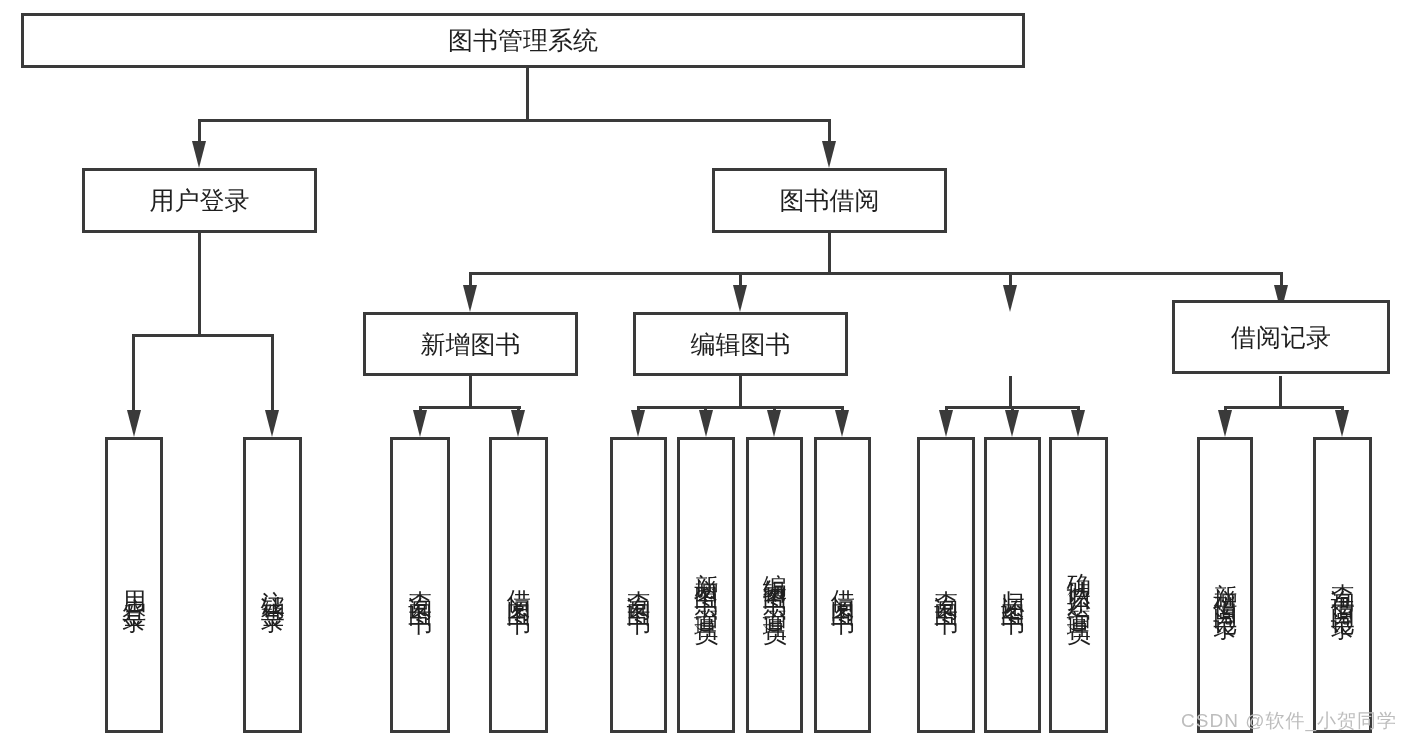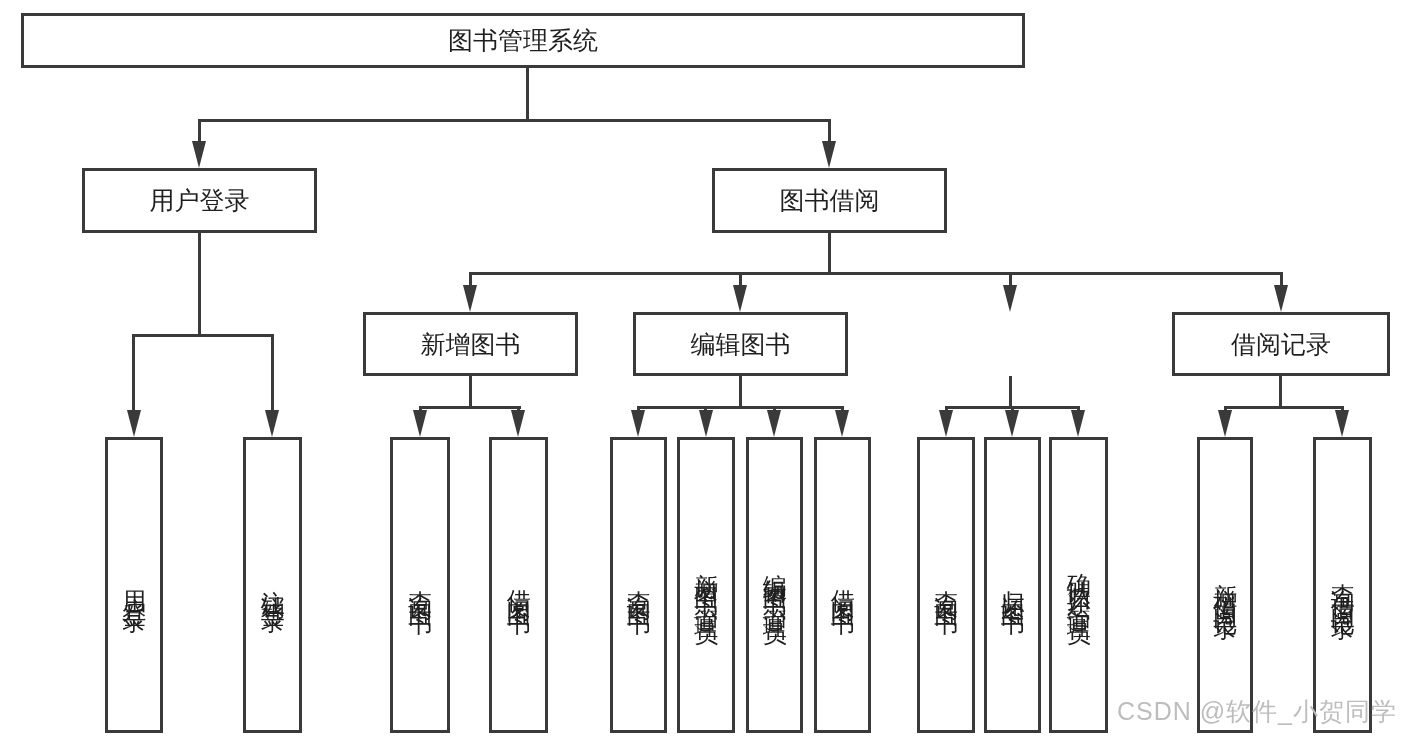--- a/index.html
+++ b/index.html
@@ -39,23 +39,23 @@
   .hline{position:absolute;height:3px;background:var(--line);}
   .vline{position:absolute;width:3px;background:var(--line);}
   .arrow{
     position:absolute;width:0;height:0;
     border-left:7px solid transparent;
     border-right:7px solid transparent;
     border-top:27px solid var(--line);
   }
   .watermark{
     position:absolute;
-    right:8px;bottom:19px;
+    right:8px;bottom:13px;
     color:var(--watermark);
-    font-size:25px;
+    font-size:19px;
     letter-spacing:1px;
     white-space:nowrap;
     margin-top:8px;
   }
 </style>
 </head>
 <body>
 
 <div class="canvas">
 
@@ -118,21 +118,21 @@
   <div class="vline" style="left:1341px;top:406px;height:12px"></div>
   <div class="arrow" style="left:1335px;top:410px"></div>
 
   <div class="node" style="left:21px;top:13px;width:1004px;height:55px">图书管理系统</div>
 
   <div class="node" style="left:82px;top:168px;width:235px;height:65px">用户登录</div>
   <div class="node" style="left:712px;top:168px;width:235px;height:65px">图书借阅</div>
 
   <div class="node" style="left:363px;top:312px;width:215px;height:64px">新增图书</div>
   <div class="node" style="left:633px;top:312px;width:215px;height:64px">编辑图书</div>
-  <div class="node" style="left:1172px;top:312px;width:218px;height:64px">借阅记录</div>
+  <div class="node" style="left:1172px;top:300px;width:218px;height:74px">借阅记录</div>
 
   <div class="node v" style="left:105px;top:437px;width:58px;height:296px">
     <span class="vtext">用户登录</span>
   </div>
   <div class="node v" style="left:243px;top:437px;width:59px;height:296px">
     <span class="vtext">注销登录</span>
   </div>
 
   <div class="node v" style="left:390px;top:437px;width:60px;height:296px">
     <span class="vtext">查询图书</span>

